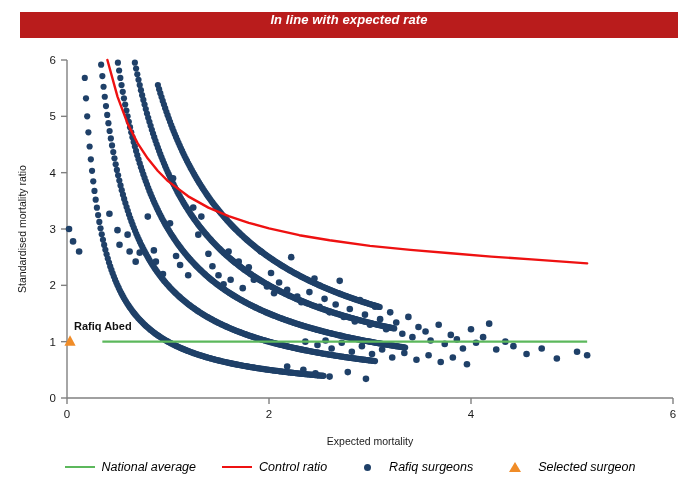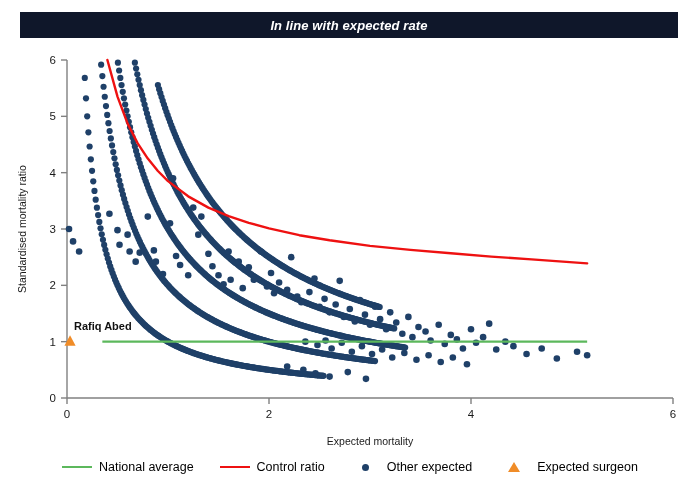--- a/index.html
+++ b/index.html
@@ -19,23 +19,22 @@
     left: 0; top: 0;
     width: 700px;
     height: 500px;
   }
   .banner {
     position: absolute;
     left: 20px;
     top: 12px;
     width: 658px;
     height: 26px;
-    background: #0f172a;
+    background: #b91c1c;
     display: flex;
-    align-items: center;
     justify-content: center;
     box-sizing: border-box;
   }
   .banner-text {
     color: #ffffff;
     font-size: 13px;
     font-weight: bold;
     font-style: italic;
     font-family: "Liberation Sans", sans-serif;
     letter-spacing: 0.1px;
@@ -72,20 +71,21 @@
   .point-label {
     font-family: "Liberation Sans", sans-serif;
     font-size: 11px;
     font-weight: bold;
     fill: #111111;
   }
   .legend-label {
     font-family: "Liberation Sans", sans-serif;
     font-size: 12.5px;
     fill: #1a1a1a;
+    font-style: italic;
   }
   .legend-row {
     position: absolute;
     left: 0;
     top: 452px;
     width: 700px;
     height: 30px;
     display: flex;
     align-items: center;
     justify-content: center;
@@ -1345,21 +1345,21 @@
       <div class="legend-item">
         <span class="legend-swatch-line" style="border-top-color: rgb(92, 184, 92);"></span>
         <span class="legend-label">National average</span>
       </div>
       <div class="legend-item">
         <span class="legend-swatch-line" style="border-top-color: rgb(238, 17, 17);"></span>
         <span class="legend-label">Control ratio</span>
       </div>
       <div class="legend-item">
         <span class="legend-swatch-dot" style="background: rgb(31, 64, 104);"></span>
-        <span class="legend-label">Other expected</span>
+        <span class="legend-label">Rafiq surgeons</span>
       </div>
       <div class="legend-item">
         <span class="legend-swatch-tri" style="border-bottom: 10px solid rgb(240, 140, 40);"></span>
-        <span class="legend-label">Expected surgeon</span>
+        <span class="legend-label">Selected surgeon</span>
       </div>
     </div>
 
 </div>
 
 </body></html>

